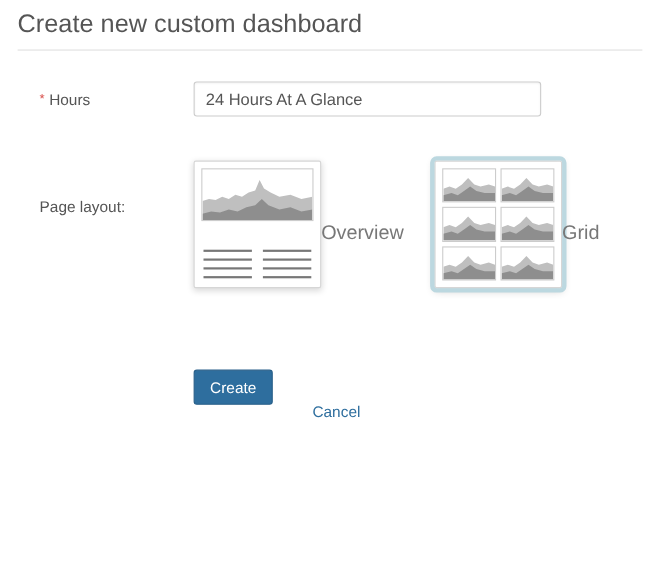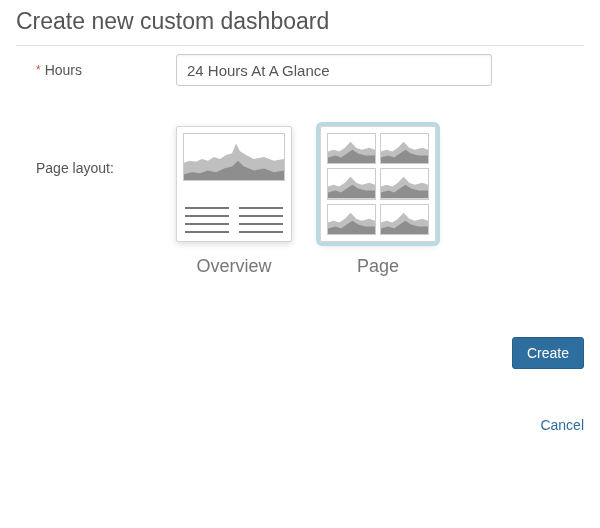--- a/index.html
+++ b/index.html
@@ -11,21 +11,21 @@
       width: 600px;
       height: 528px;
       padding: 8px 16px;
     }
     .heading {
       font-size: 23px;
       font-weight: 400;
       color: #555;
       padding-bottom: 10px;
       border-bottom: 1px solid #e0e0e0;
-      margin-bottom: 8px;
+      margin-bottom: 28px;
     }
     .form-row {
       display: flex;
       align-items: center;
       margin-bottom: 40px;
       padding-left: 20px;
     }
     .label-cell {
       width: 140px;
       display: flex;
@@ -60,21 +60,21 @@
       padding-top: 6px;
       color: #555;
       margin-top: 28px;
     }
     .layout-options {
       display: flex;
       gap: 28px;
     }
     .layout-option {
       display: flex;
-      flex-direction: column;
+      flex-direction: row;
       align-items: center;
       cursor: pointer;
     }
     .card {
       width: 116px;
       height: 116px;
       background: #fff;
       border: 1px solid #d6d6d6;
       border-radius: 2px;
       box-shadow: 0 2px 6px rgba(0,0,0,0.15);
@@ -130,23 +130,22 @@
     }
 
     
     svg.area { display: block; width: 100%; height: 100%; }
     .layer-back { fill: #bfbfbf; }
     .layer-front { fill: #8e8e8e; }
 
     .actions {
       padding-left: 160px;
       display: flex;
-      align-items: flex-end;
-      gap: 4px;
-      flex-direction: column;
+      align-items: center;
+      gap: 36px;
     }
     .btn-primary {
       background: #2e6e9e;
       color: #fff;
       border: 1px solid #285f89;
       border-radius: 3px;
       padding: 7px 14px;
       font-size: 14px;
       cursor: pointer;
     }
@@ -233,21 +232,21 @@
               </svg>
             </div>
           <div class="mini">
               <svg class="area" viewBox="0 0 50 30" preserveAspectRatio="none">
                 <path class="layer-back" d="M0,18 L6,16 L12,18 L18,14 L24,8 L30,14 L36,16 L44,14 L50,16 L50,30 L0,30 Z"></path>
                 <path class="layer-front" d="M0,24 L8,22 L14,24 L20,20 L26,16 L32,20 L40,22 L50,22 L50,30 L0,30 Z"></path>
               </svg>
             </div>
         </div>
       </div>
-      <div class="option-caption">Page</div>
+      <div class="option-caption">Grid</div>
     </div>
 
   </div>
 </div>
 
 <div class="actions">
   <button class="btn-primary">Create</button>
   <button class="link-cancel">Cancel</button>
 </div>
 

